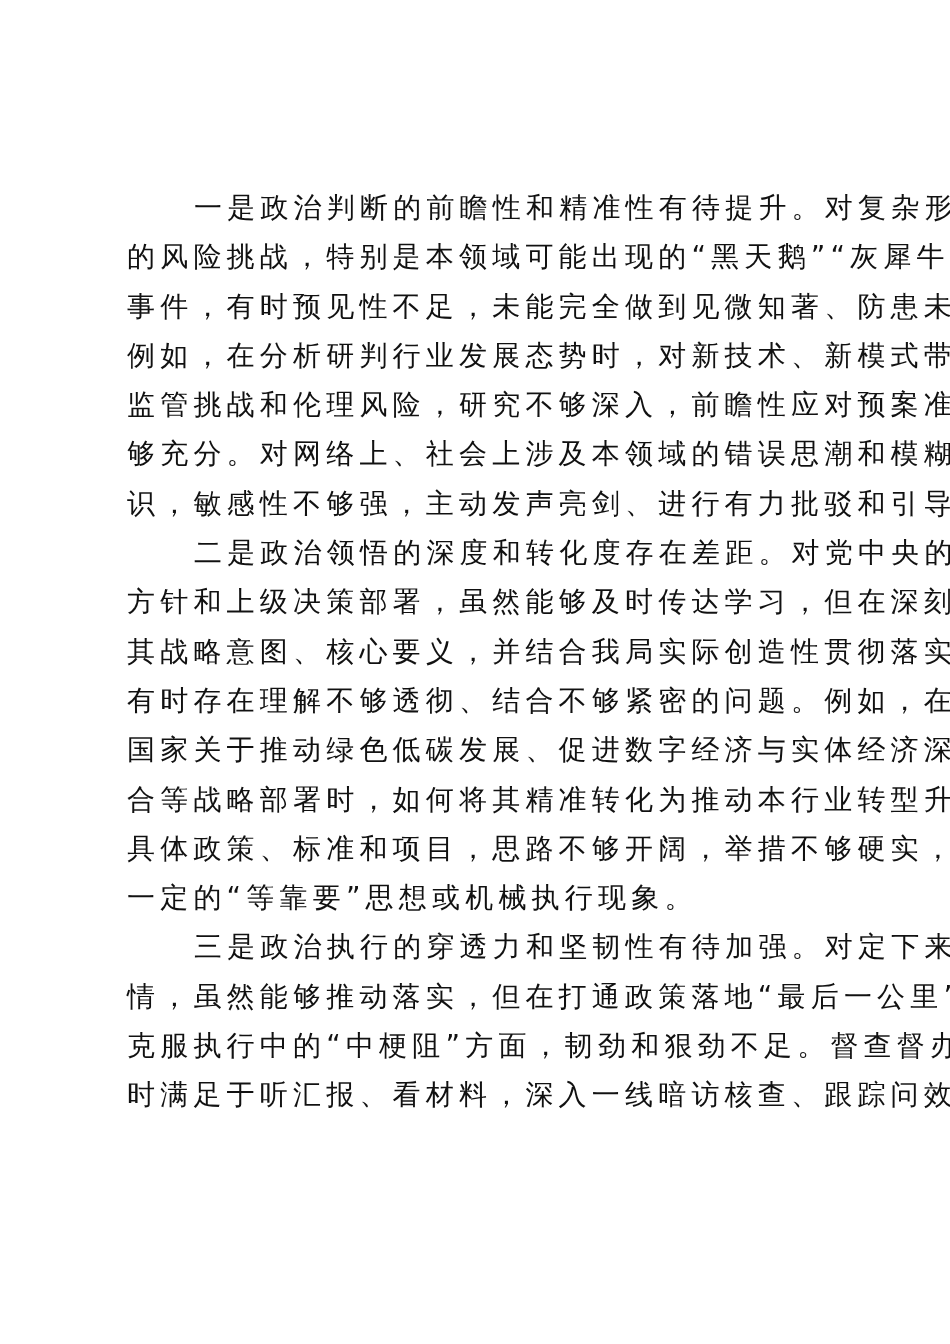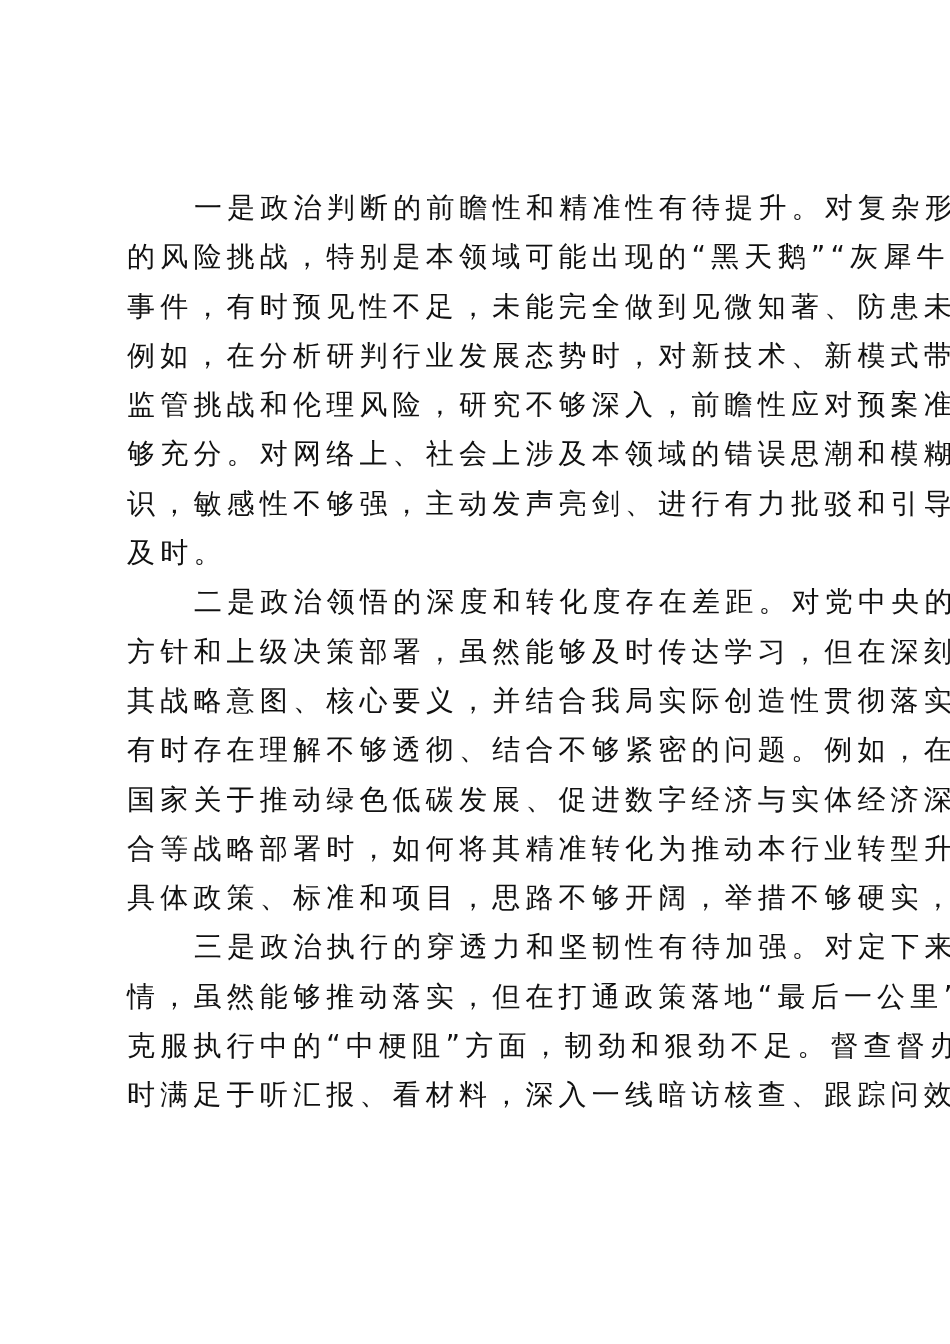--- a/index.html
+++ b/index.html
@@ -51,31 +51,31 @@
   <div class="content">
 
     <div class="paragraph">
       <span class="line indent">一是政治判断的前瞻性和精准性有待提升。对复杂形势下</span>
       <span class="line">的风险挑战，特别是本领域可能出现的“黑天鹅”“灰犀牛”</span>
       <span class="line">事件，有时预见性不足，未能完全做到见微知著、防患未然。</span>
       <span class="line">例如，在分析研判行业发展态势时，对新技术、新模式带来的</span>
       <span class="line">监管挑战和伦理风险，研究不够深入，前瞻性应对预案准备不</span>
       <span class="line">够充分。对网络上、社会上涉及本领域的错误思潮和模糊认</span>
       <span class="line">识，敏感性不够强，主动发声亮剑、进行有力批驳和引导不够</span>
-      <span class="line">及时。</span>
     </div>
 
     <div class="paragraph">
       <span class="line indent">二是政治领悟的深度和转化度存在差距。对党中央的大政</span>
       <span class="line">方针和上级决策部署，虽然能够及时传达学习，但在深刻领会</span>
       <span class="line">其战略意图、核心要义，并结合我局实际创造性贯彻落实上，</span>
       <span class="line">有时存在理解不够透彻、结合不够紧密的问题。例如，在落实</span>
       <span class="line">国家关于推动绿色低碳发展、促进数字经济与实体经济深度融</span>
       <span class="line">合等战略部署时，如何将其精准转化为推动本行业转型升级的</span>
       <span class="line">具体政策、标准和项目，思路不够开阔，举措不够硬实，存在</span>
+      <span class="line">一定的“等靠要”思想或机械执行现象。</span>
     </div>
 
     <div class="paragraph">
       <span class="line indent">三是政治执行的穿透力和坚韧性有待加强。对定下来的事</span>
       <span class="line">情，虽然能够推动落实，但在打通政策落地“最后一公里”、</span>
       <span class="line">克服执行中的“中梗阻”方面，韧劲和狠劲不足。督查督办有</span>
       <span class="line">时满足于听汇报、看材料，深入一线暗访核查、跟踪问效不</span>
     </div>
 
   </div>

